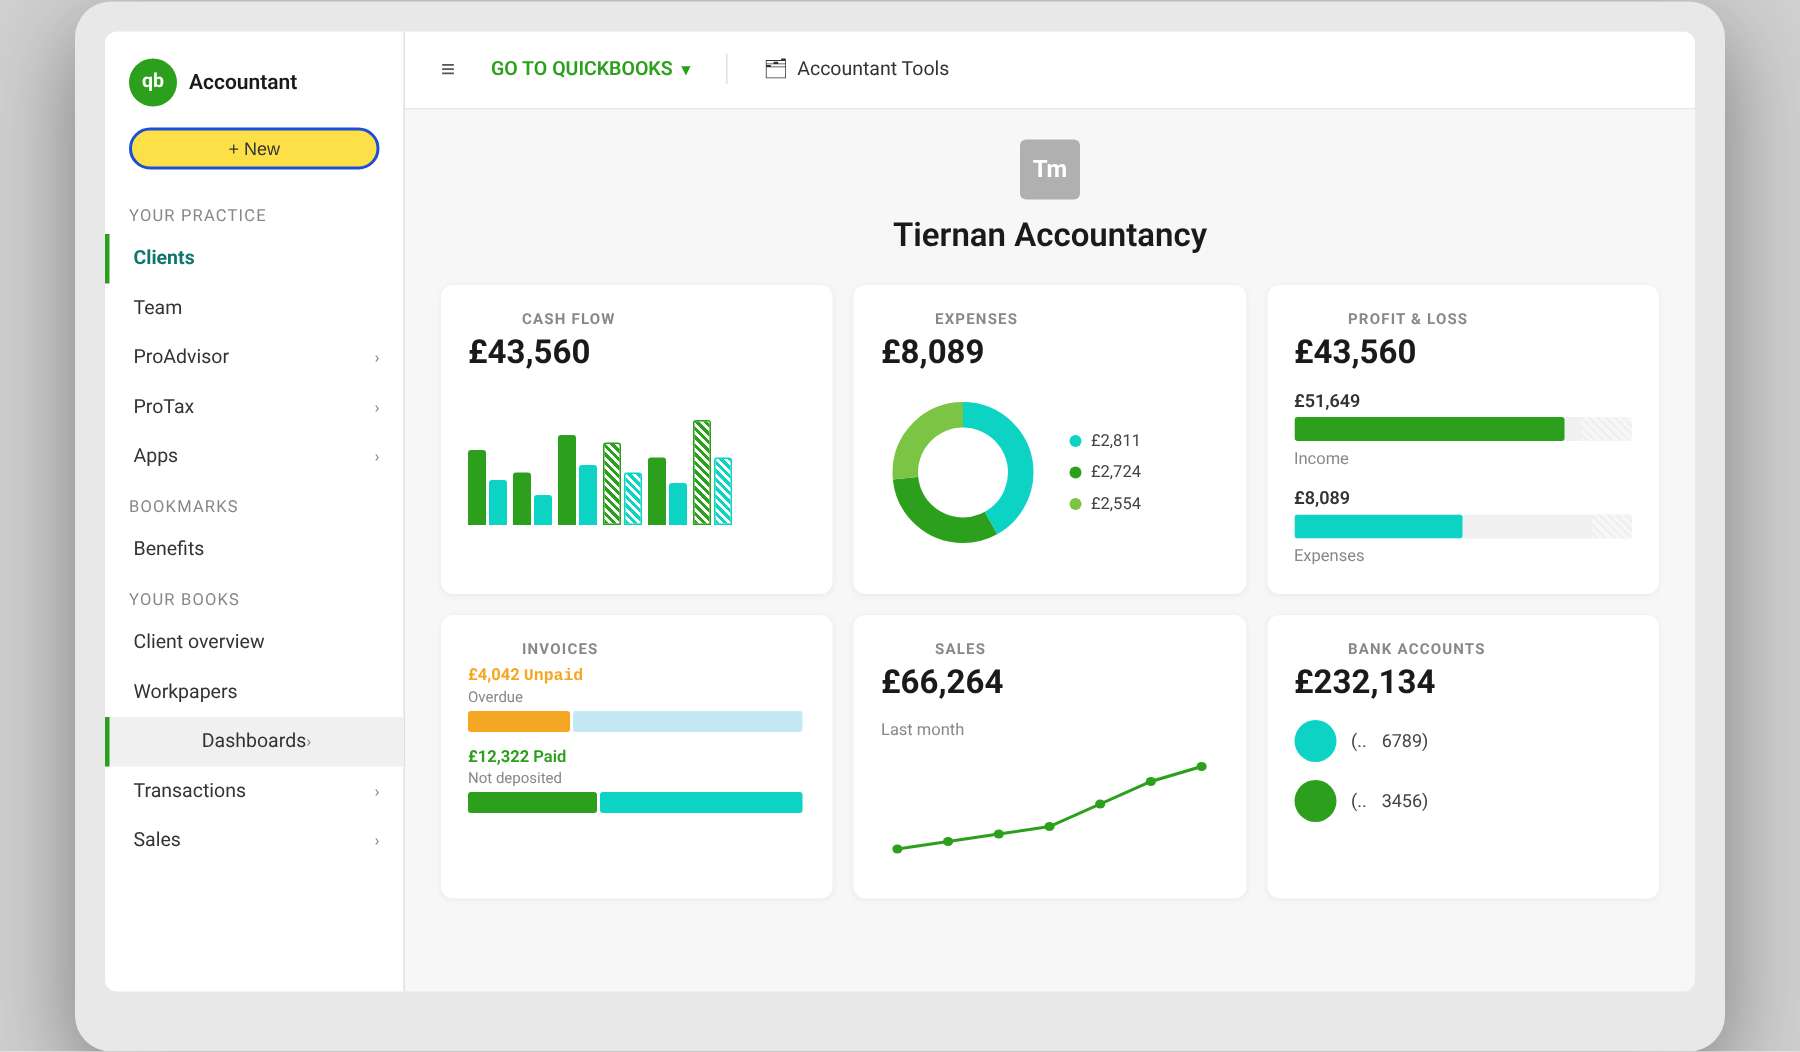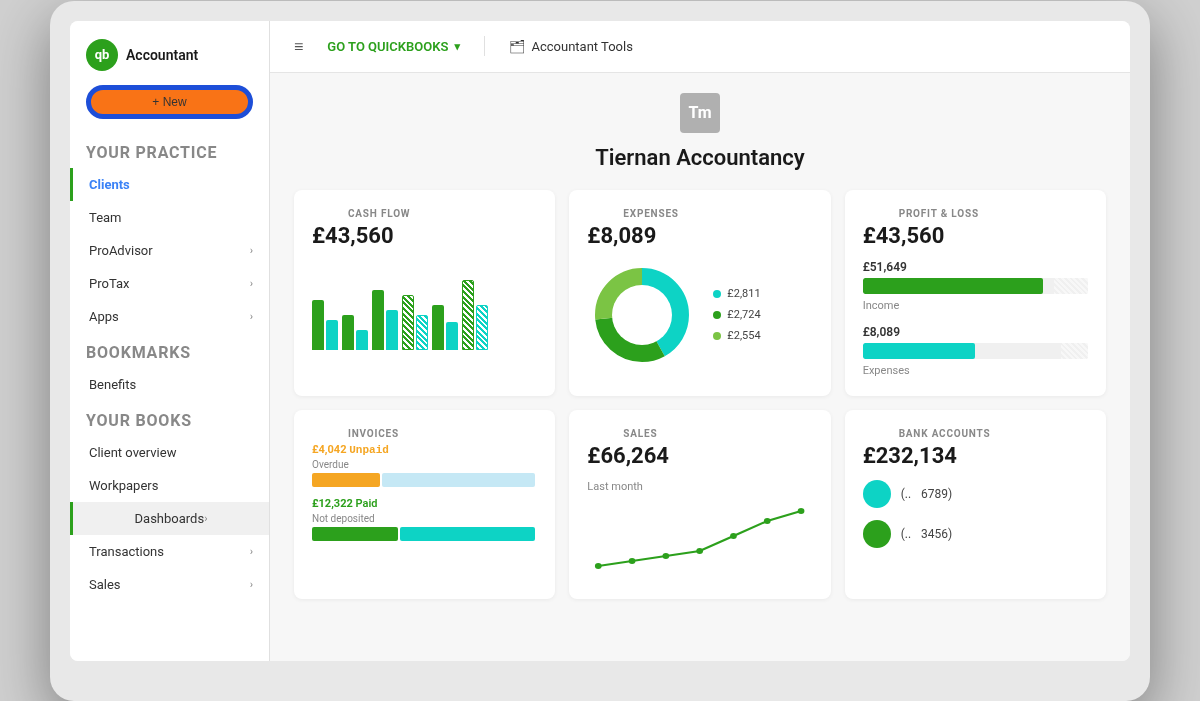--- a/index.html
+++ b/index.html
@@ -54,50 +54,50 @@
       font-weight: bold;
       font-size: 13px;
     }
     .logo-text {
       font-size: 14px;
       font-weight: 600;
       color: #1a1a1a;
     }
     .new-btn {
       margin: 0 16px 14px;
-      border: 5px solid #1d4ed8;
+      border: 2px solid #1d4ed8;
       border-radius: 20px;
       padding: 5px 0;
       text-align: center;
       font-size: 12px;
       color: #333;
       cursor: pointer;
-      background: #f97316;
+      background: #fde047;
     }
     .sidebar-section-label {
-      font-size: 16px;
-      font-weight: 700;
+      font-size: 11px;
+      font-weight: 400;
       color: #888;
       letter-spacing: 0.8px;
       padding: 10px 16px 6px;
       text-transform: uppercase;
     }
     .sidebar-item {
       display: flex;
       align-items: center;
       justify-content: space-between;
       padding: 9px 16px;
       font-size: 13px;
       color: #333;
       cursor: pointer;
       border-left: 3px solid transparent;
     }
     .sidebar-item.active {
       font-weight: 700;
-      color: #3b82f6;
+      color: #0f766e;
     }
     .sidebar-item.selected {
       background: #f0f0f0;
       justify-content: center;
     }
     .chevron {
       color: #888;
       font-size: 11px;
     }
     .sidebar-item-wrap {

